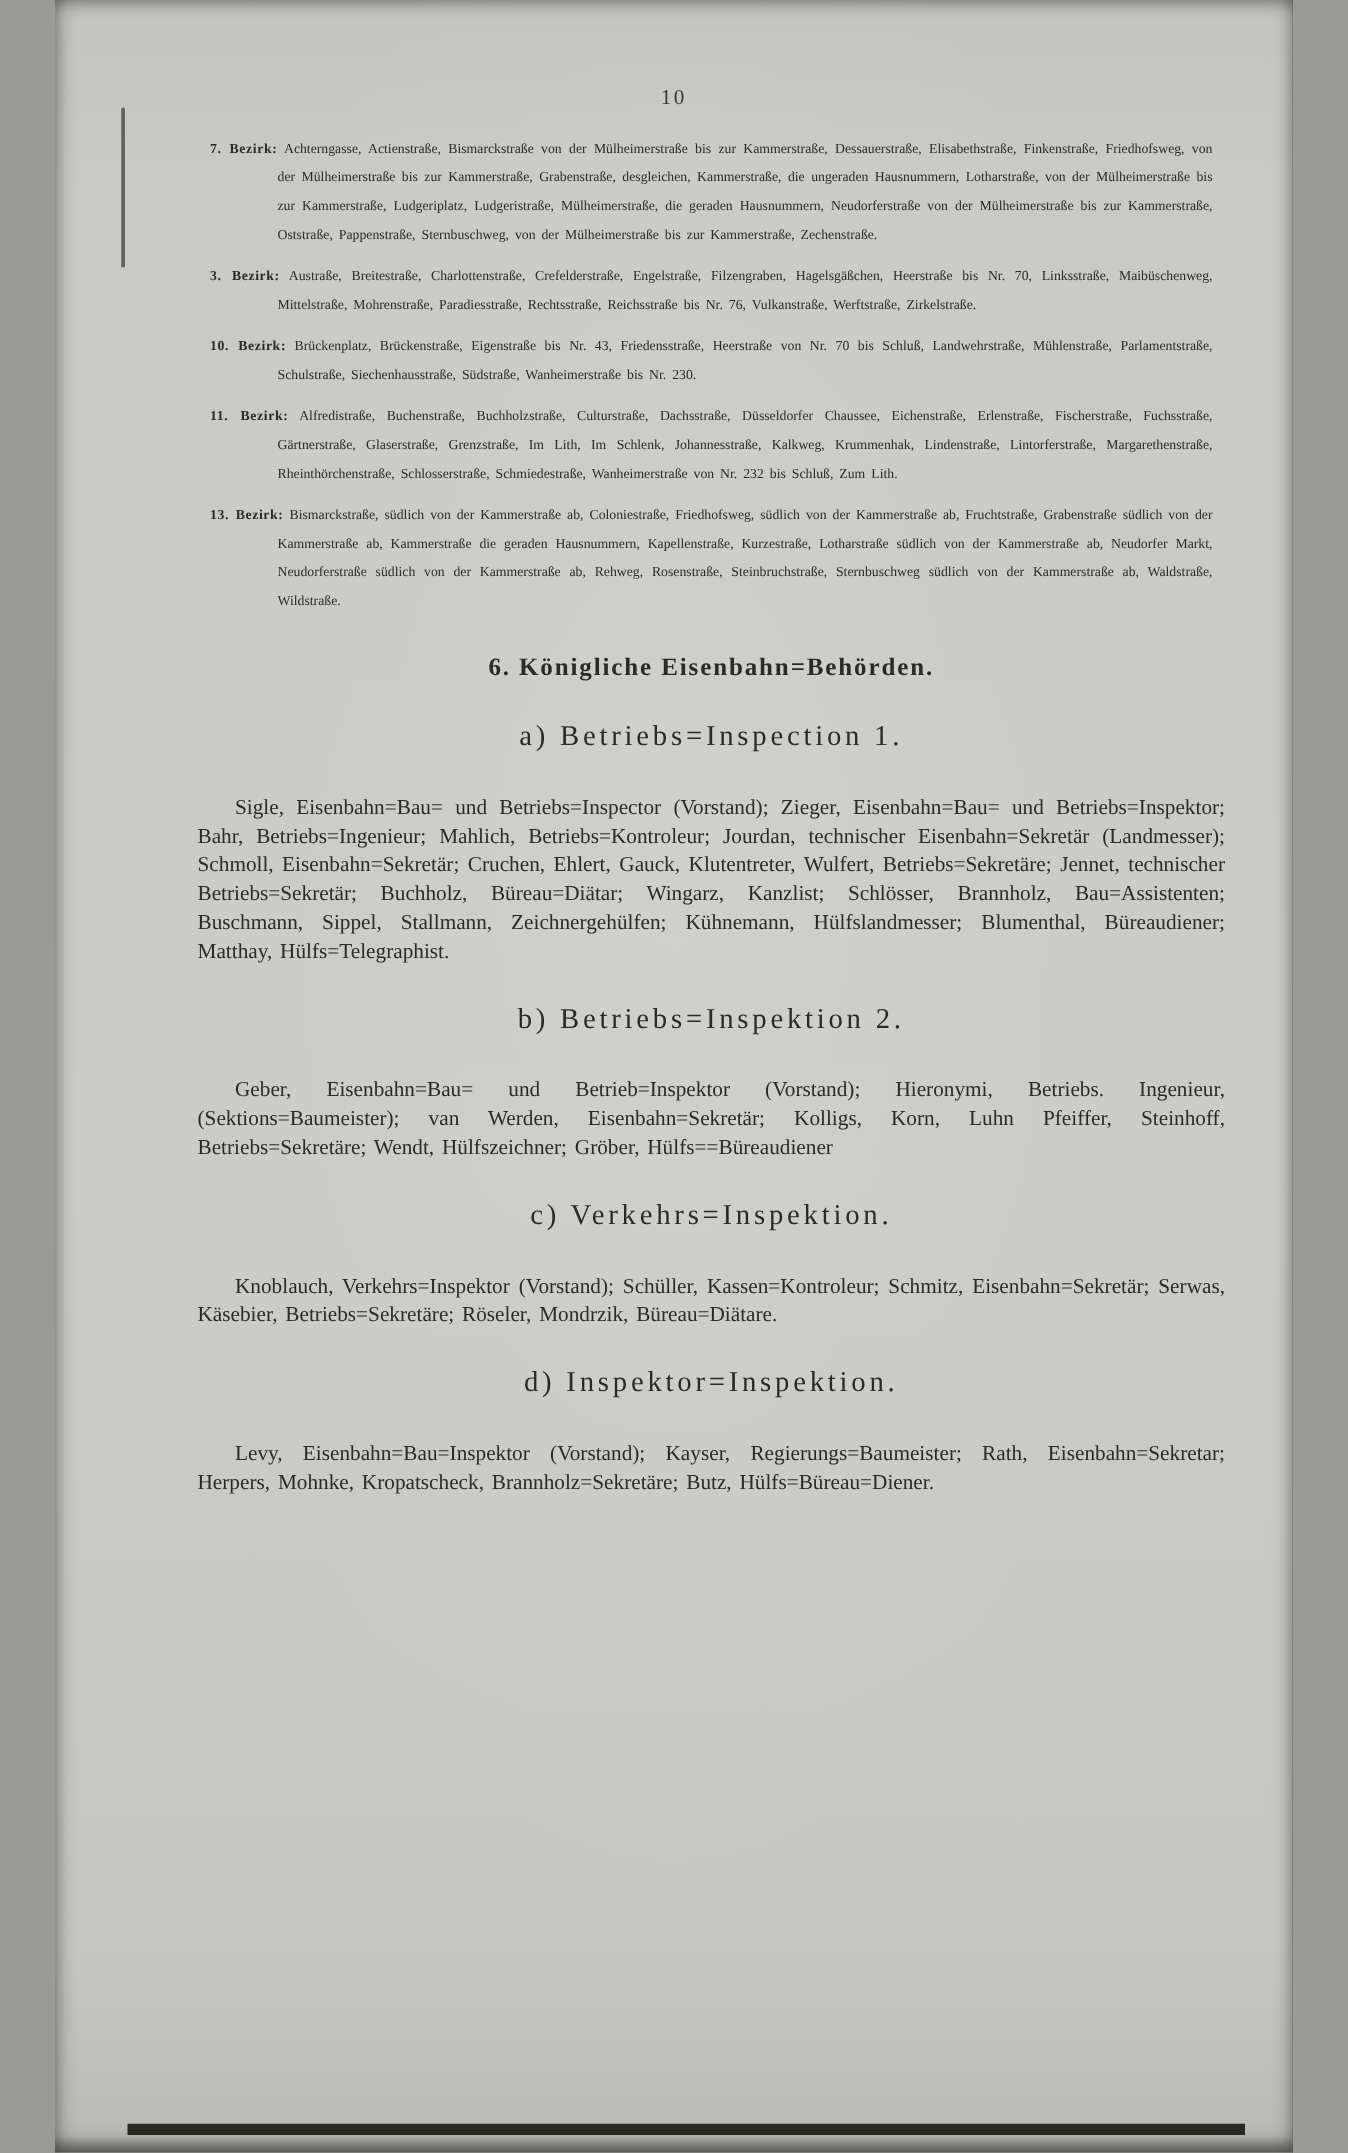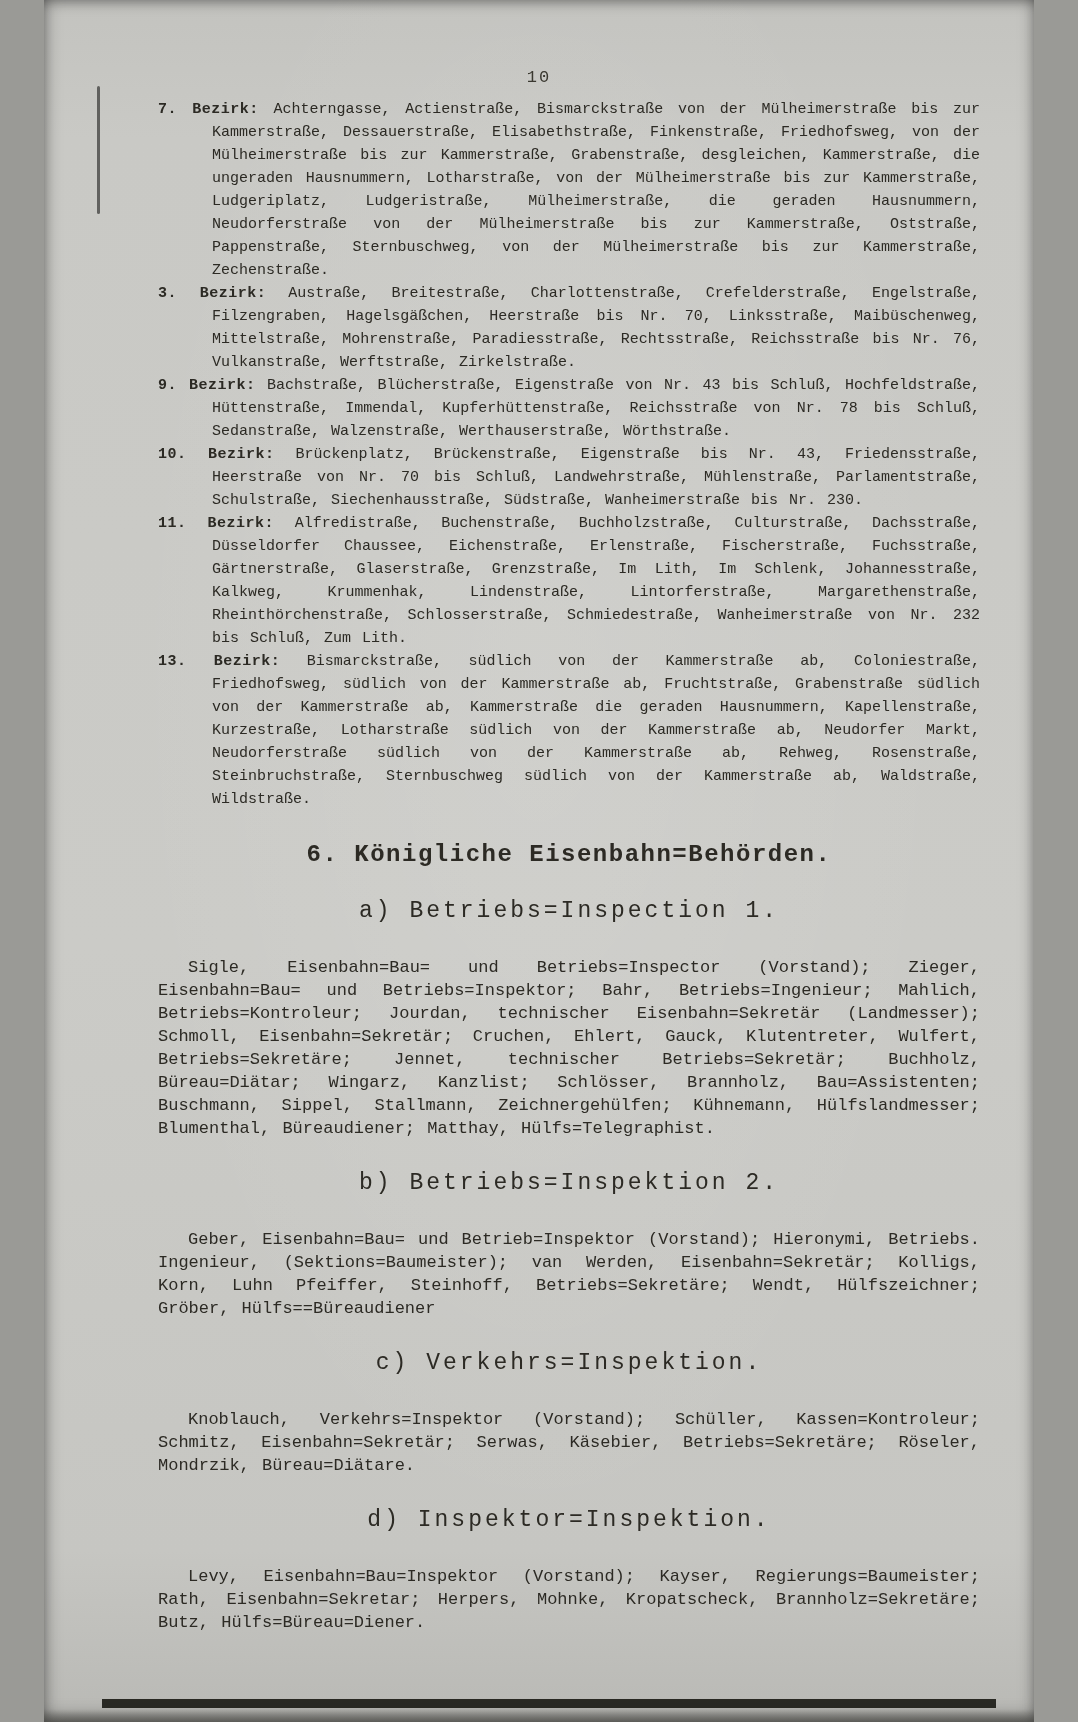--- a/index.html
+++ b/index.html
@@ -14,56 +14,56 @@
     margin: 0 auto;
     background:
       radial-gradient(ellipse at 50% 40%, rgba(255,255,255,0.10), rgba(0,0,0,0.0) 60%),
       linear-gradient(180deg, #c3c3bf 0%, #c9c9c5 8%, #cbcbc7 55%, #c6c6c2 90%, #b9b9b5 100%);
     box-shadow:
       inset 0 10px 14px -8px rgba(0,0,0,0.35),
       inset -10px 0 16px -10px rgba(0,0,0,0.35),
       inset 10px 0 18px -10px rgba(0,0,0,0.40),
       inset 0 -14px 18px -10px rgba(0,0,0,0.45);
     overflow: hidden;
-    font-family: Liberation Mono, monospace;
+    font-family: Liberation Serif, serif;
     color: #2c2a24;
   }
   .page-number {
     position: absolute;
     top: 68px;
     left: 0;
     width: 100%;
     text-align: center;
     font-size: 17px;
     letter-spacing: 2px;
     color: #3a3830;
   }
   .content {
     position: absolute;
     top: 98px;
     left: 114px;
     width: 822px;
   }
   .district {
-    margin: 0;
+    margin: 10px;
     padding-left: 54px;
     text-indent: -54px;
-    font-size: 15px;
+    font-size: 11px;
     line-height: 23px;
     text-align: justify;
     word-spacing: 2px;
   }
   .district-label {
     font-weight: bold;
     letter-spacing: 0.5px;
   }
   .section-title {
     margin: 30px 0 0 0;
     text-align: center;
-    font-size: 24px;
+    font-size: 20px;
     font-weight: bold;
     letter-spacing: 1.5px;
   }
   .section-subtitle {
     margin: 14px 0 0 0;
     text-align: center;
     font-size: 17.5px;
   }
   .subsection-heading {
     margin: 30px 0 0 0;
@@ -117,21 +117,20 @@
   <div class="page-number">10</div>
 
   <div class="artifact-left-mark"></div>
 
   <div class="content">
 
     <p class="district"><span class="district-label">7. Bezirk:</span> <span class="district-text">Achterngasse, Actienstraße, Bismarckstraße von der Mülheimerstraße bis zur Kammerstraße, Dessauerstraße, Elisabethstraße, Finkenstraße, Friedhofsweg, von der Mülheimerstraße bis zur Kammerstraße, Grabenstraße, desgleichen, Kammerstraße, die ungeraden Hausnummern, Lotharstraße, von der Mülheimerstraße bis zur Kammerstraße, Ludgeriplatz, Ludgeristraße, Mülheimerstraße, die geraden Hausnummern, Neudorferstraße von der Mülheimerstraße bis zur Kammerstraße, Oststraße, Pappenstraße, Sternbuschweg, von der Mülheimerstraße bis zur Kammerstraße, Zechenstraße.</span></p>
 
     <p class="district"><span class="district-label">3. Bezirk:</span> <span class="district-text">Austraße, Breitestraße, Charlottenstraße, Crefelderstraße, Engelstraße, Filzengraben, Hagelsgäßchen, Heerstraße bis Nr. 70, Linksstraße, Maibüschenweg, Mittelstraße, Mohrenstraße, Paradiesstraße, Rechtsstraße, Reichsstraße bis Nr. 76, Vulkanstraße, Werftstraße, Zirkelstraße.</span></p>
 
-    <p class="district"><span class="district-label">9. Bezirk:</span> <span class="district-text">Bachstraße, Blücherstraße, Eigenstraße von Nr. 43 bis Schluß, Hochfeldstraße, Hüttenstraße, Immendal, Kupferhüttenstraße, Reichsstraße von Nr. 78 bis Schluß, Sedanstraße, Walzenstraße, Werthauserstraße, Wörthstraße.</span></p>
 
     <p class="district"><span class="district-label">10. Bezirk:</span> <span class="district-text">Brückenplatz, Brückenstraße, Eigenstraße bis Nr. 43, Friedensstraße, Heerstraße von Nr. 70 bis Schluß, Landwehrstraße, Mühlenstraße, Parlamentstraße, Schulstraße, Siechenhausstraße, Südstraße, Wanheimerstraße bis Nr. 230.</span></p>
 
     <p class="district"><span class="district-label">11. Bezirk:</span> <span class="district-text">Alfredistraße, Buchenstraße, Buchholzstraße, Culturstraße, Dachsstraße, Düsseldorfer Chaussee, Eichenstraße, Erlenstraße, Fischerstraße, Fuchsstraße, Gärtnerstraße, Glaserstraße, Grenzstraße, Im Lith, Im Schlenk, Johannesstraße, Kalkweg, Krummenhak, Lindenstraße, Lintorferstraße, Margarethenstraße, Rheinthörchenstraße, Schlosserstraße, Schmiedestraße, Wanheimerstraße von Nr. 232 bis Schluß, Zum Lith.</span></p>
 
 
     <p class="district"><span class="district-label">13. Bezirk:</span> <span class="district-text">Bismarckstraße, südlich von der Kammerstraße ab, Coloniestraße, Friedhofsweg, südlich von der Kammerstraße ab, Fruchtstraße, Grabenstraße südlich von der Kammerstraße ab, Kammerstraße die geraden Hausnummern, Kapellenstraße, Kurzestraße, Lotharstraße südlich von der Kammerstraße ab, Neudorfer Markt, Neudorferstraße südlich von der Kammerstraße ab, Rehweg, Rosenstraße, Steinbruchstraße, Sternbuschweg südlich von der Kammerstraße ab, Waldstraße, Wildstraße.</span></p>
 
     <h2 class="section-title">6. Königliche Eisenbahn=Behörden.</h2>
 

